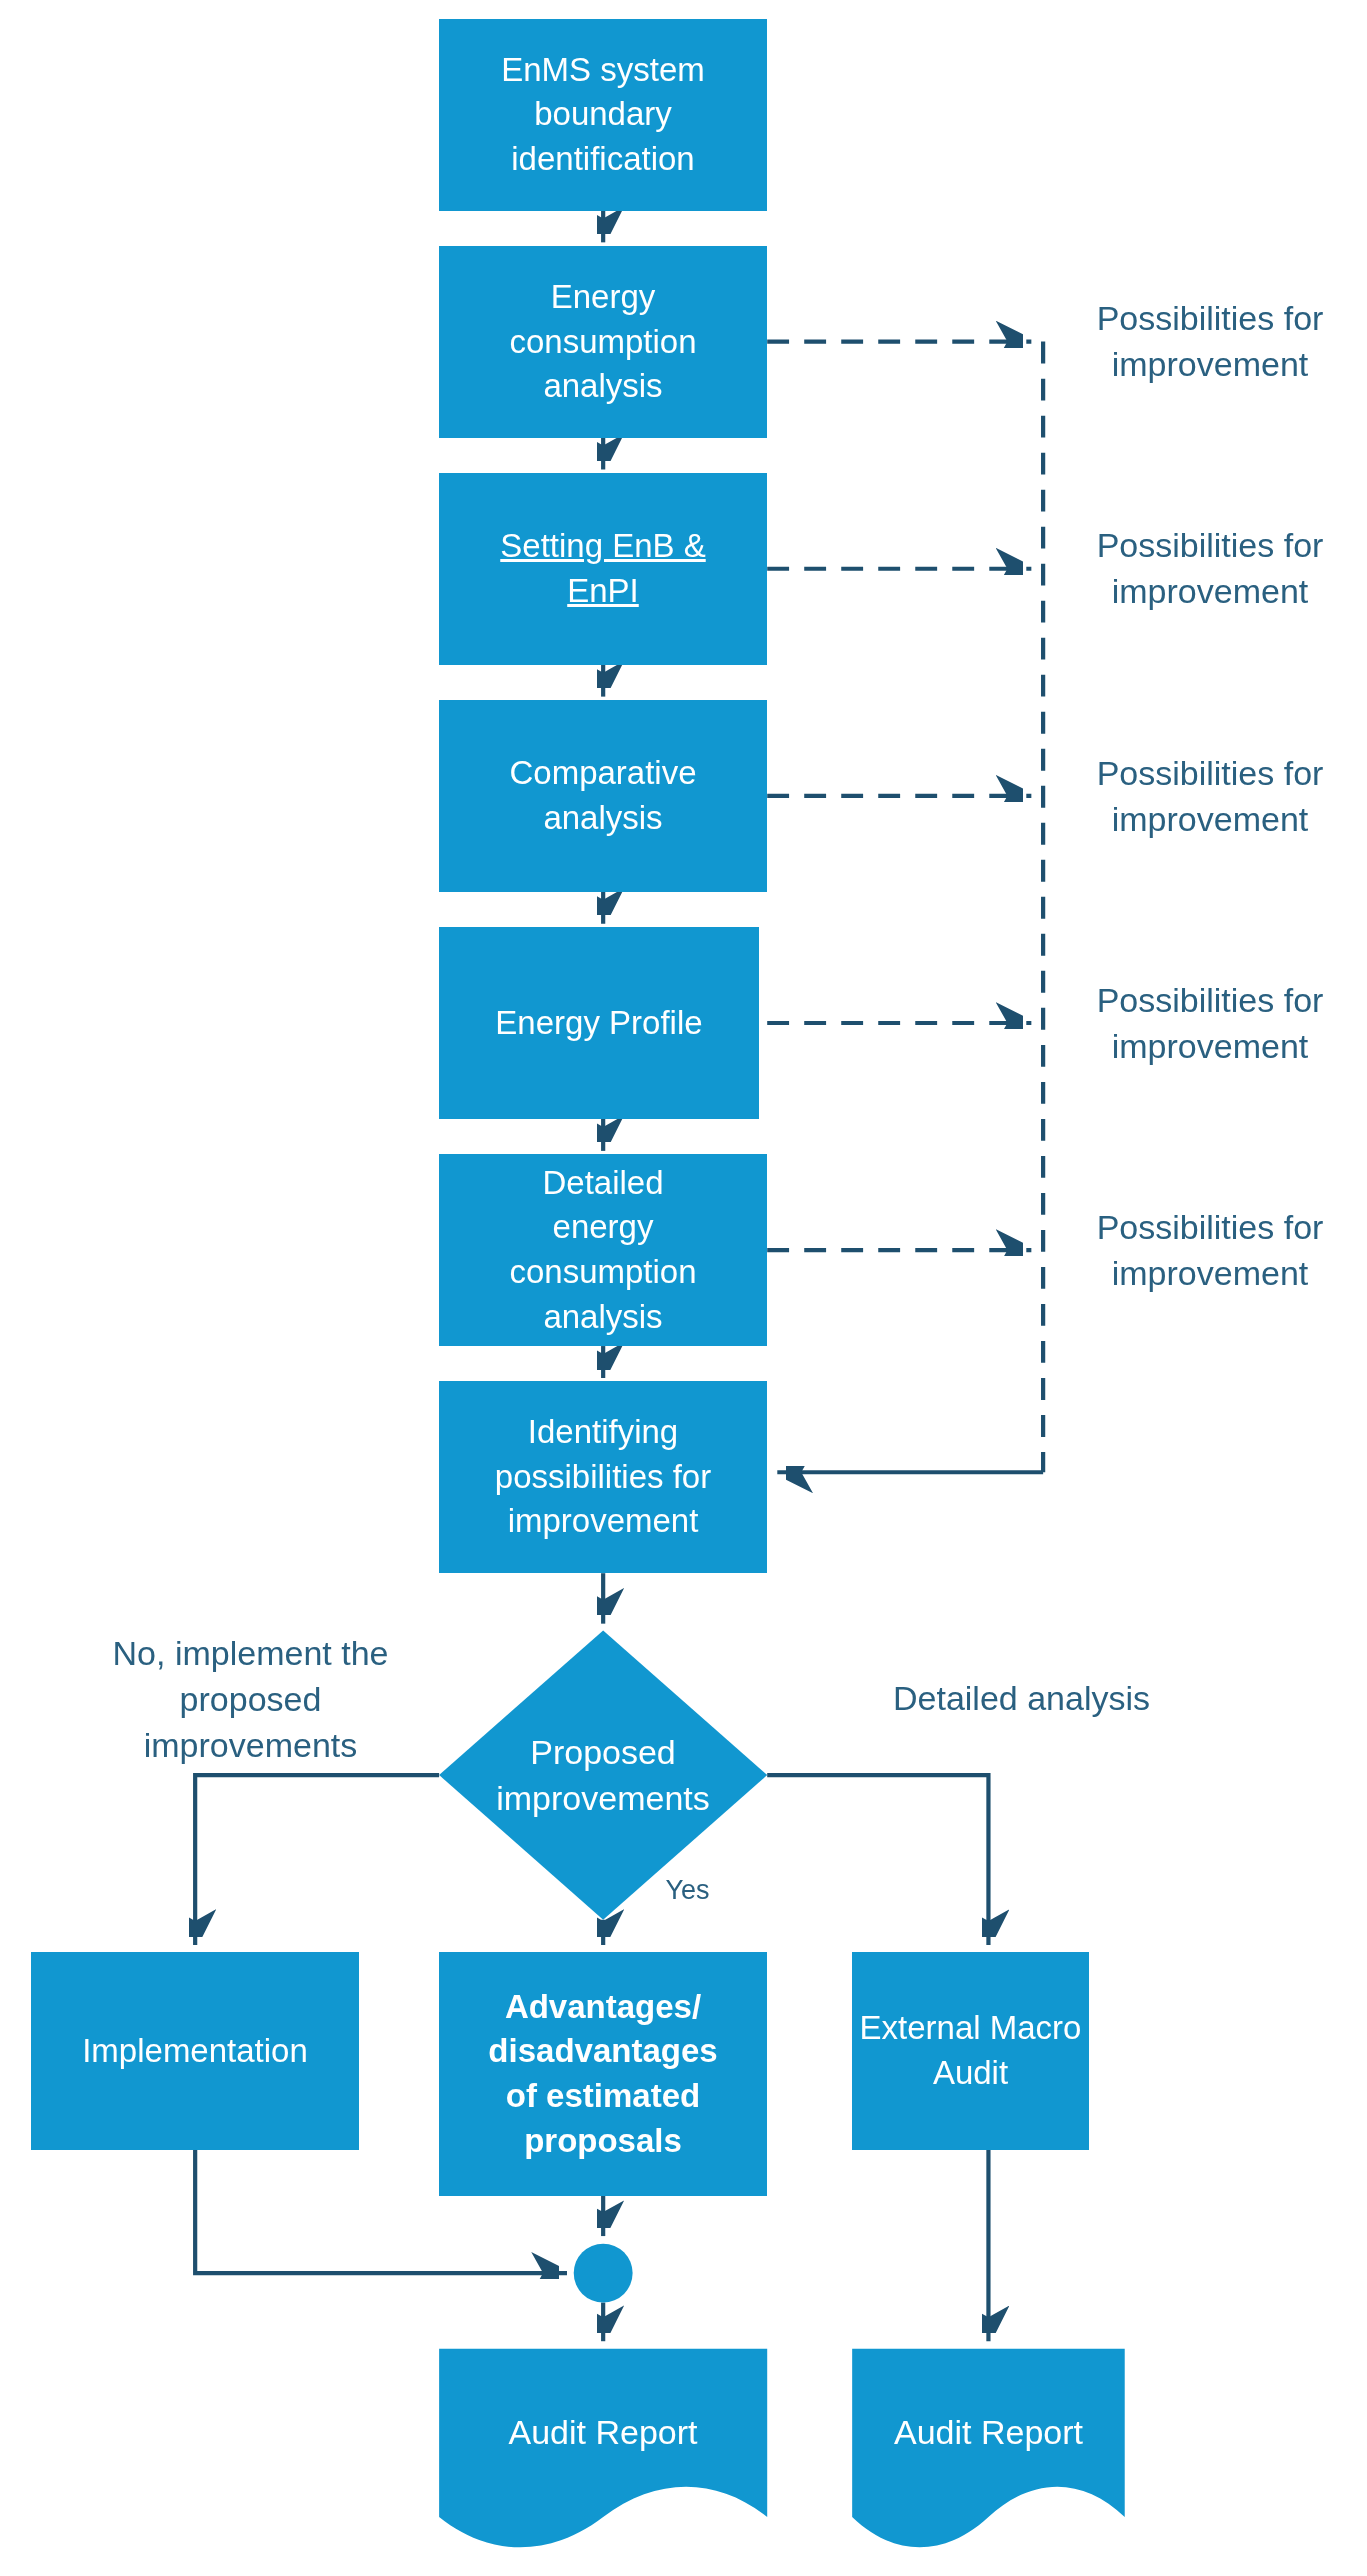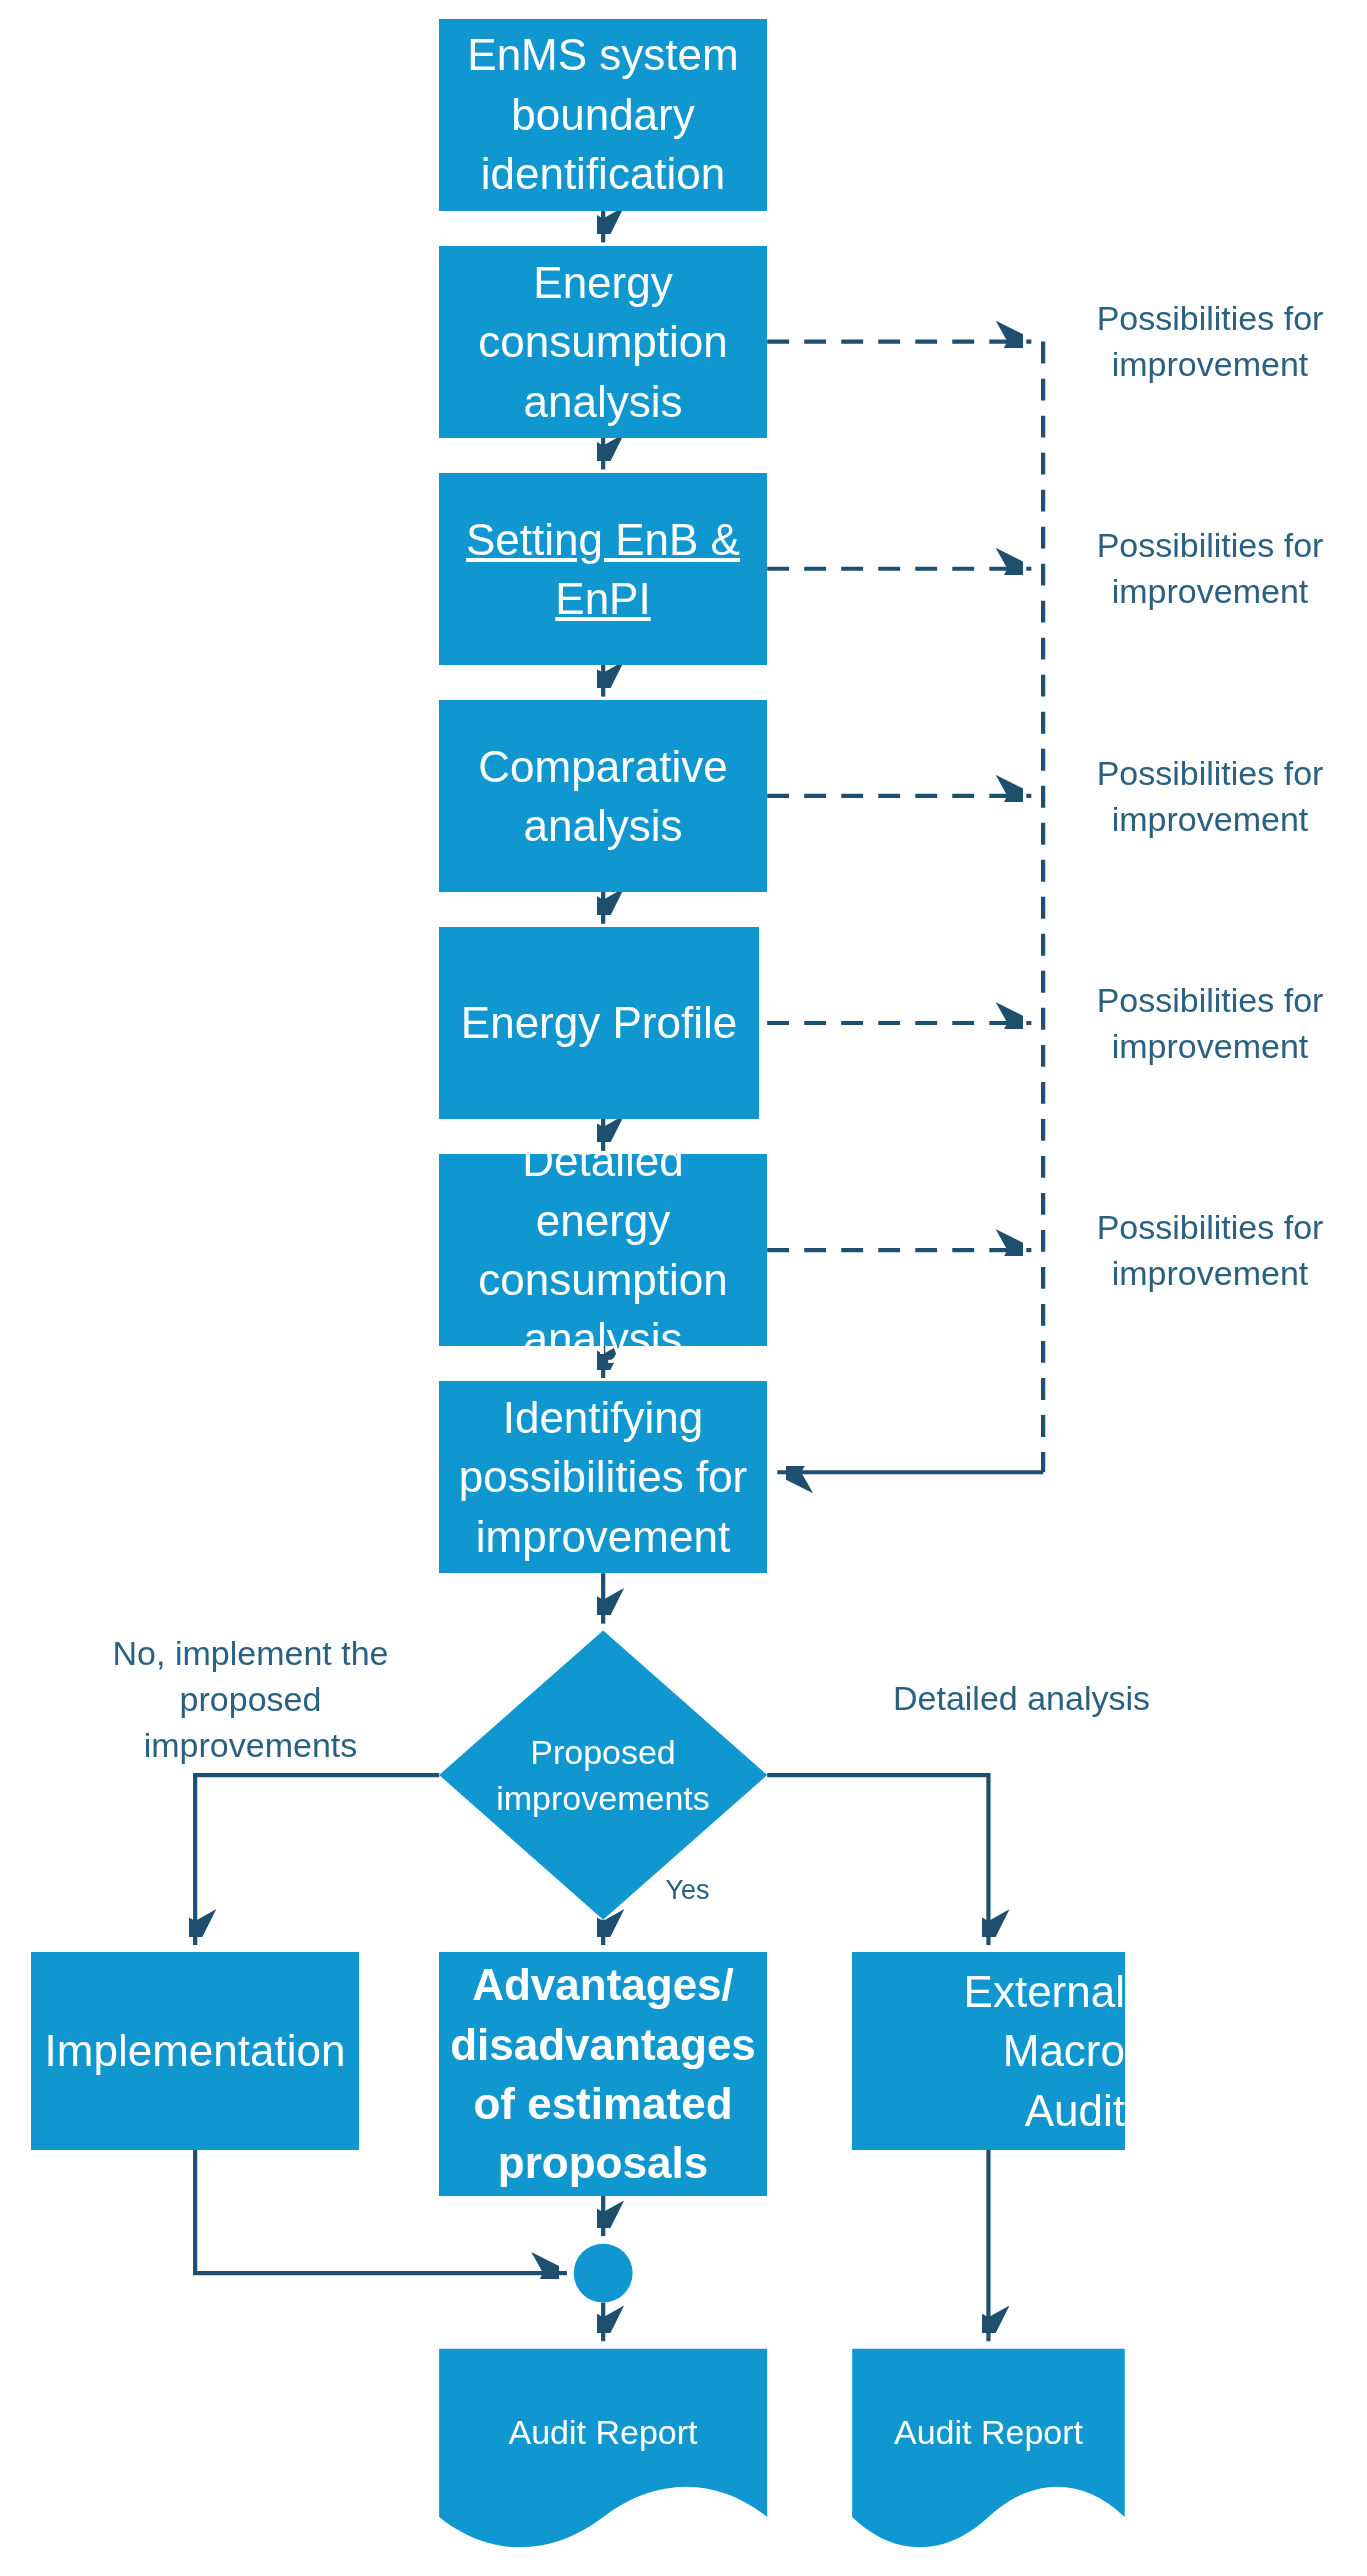--- a/index.html
+++ b/index.html
@@ -22,21 +22,21 @@
     z-index: 0;
   }
   .node {
     position: absolute;
     background: #1197d0;
     color: #ffffff;
     display: flex;
     align-items: center;
     justify-content: center;
     text-align: center;
-    font-size: 44px;
+    font-size: 33px;
     line-height: 1.35;
     white-space: pre-line;
     z-index: 2;
   }
   .overlay-text {
     position: absolute;
     display: flex;
     align-items: center;
     justify-content: center;
     text-align: center;
@@ -134,20 +134,20 @@
 proposed
 improvements</div>
   <div class="overlay-text annotation" style="left:872px; top:1678px; width:299px; height:42px;">Detailed analysis</div>
   <div class="overlay-text annotation yes-label" style="left:639px; top:1869px; width:97px; height:42px;">Yes</div>
 
   <div class="node" style="left:31px;   top:1952px; width:328px; height:198px;">Implementation</div>
   <div class="node" style="left:439px;  top:1952px; width:328px; height:244px;font-weight:bold;">Advantages/
 disadvantages
 of estimated
 proposals</div>
-  <div class="node" style="left:852px; top:1952px; width:273px; height:198px;text-align:right;">External Macro
+  <div class="node" style="left:852px; top:1952px; width:237px; height:198px;">External Macro
 Audit</div>
 
   <div class="overlay-text on-shape" style="left:439px; top:2349px; width:328px; height:168px;">Audit Report</div>
   <div class="overlay-text on-shape" style="left:852px; top:2349px; width:273px; height:168px;">Audit Report</div>
 
 </div>
 
 
 </body></html>

